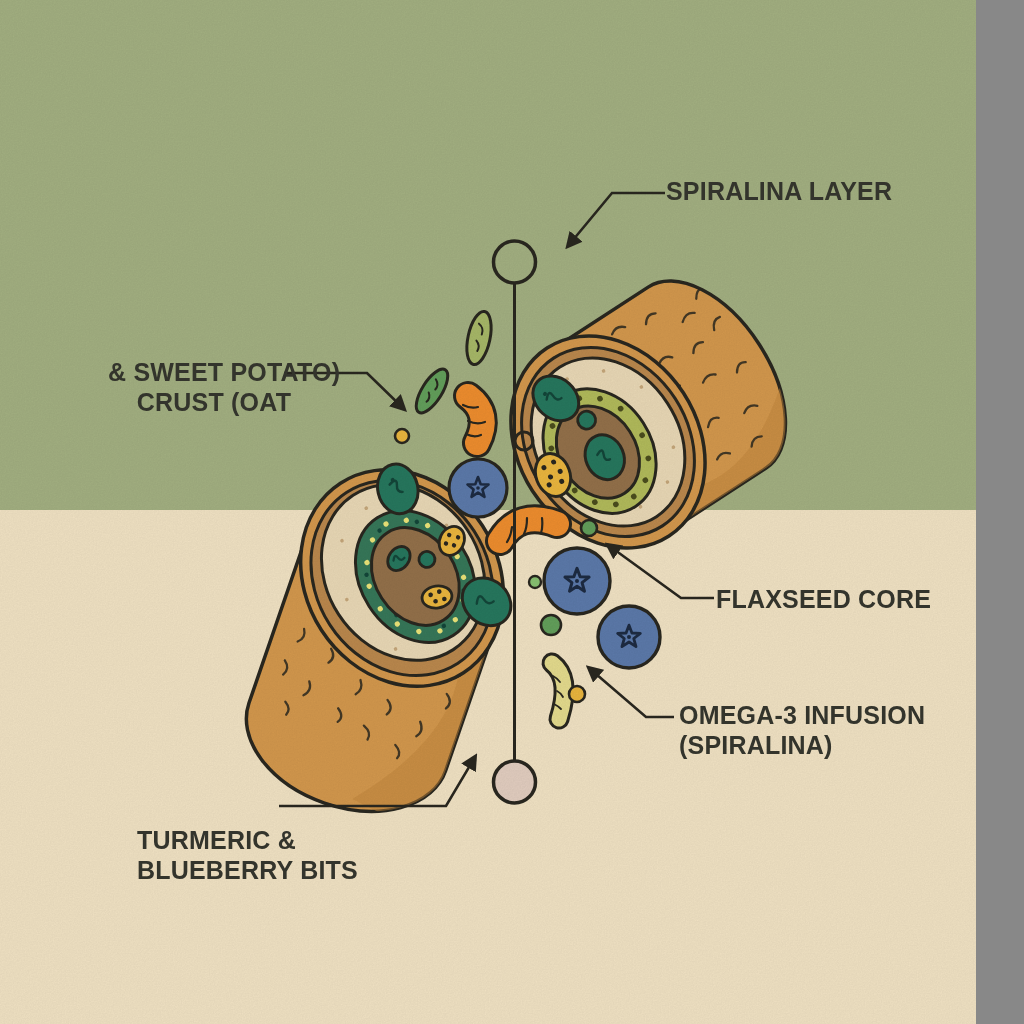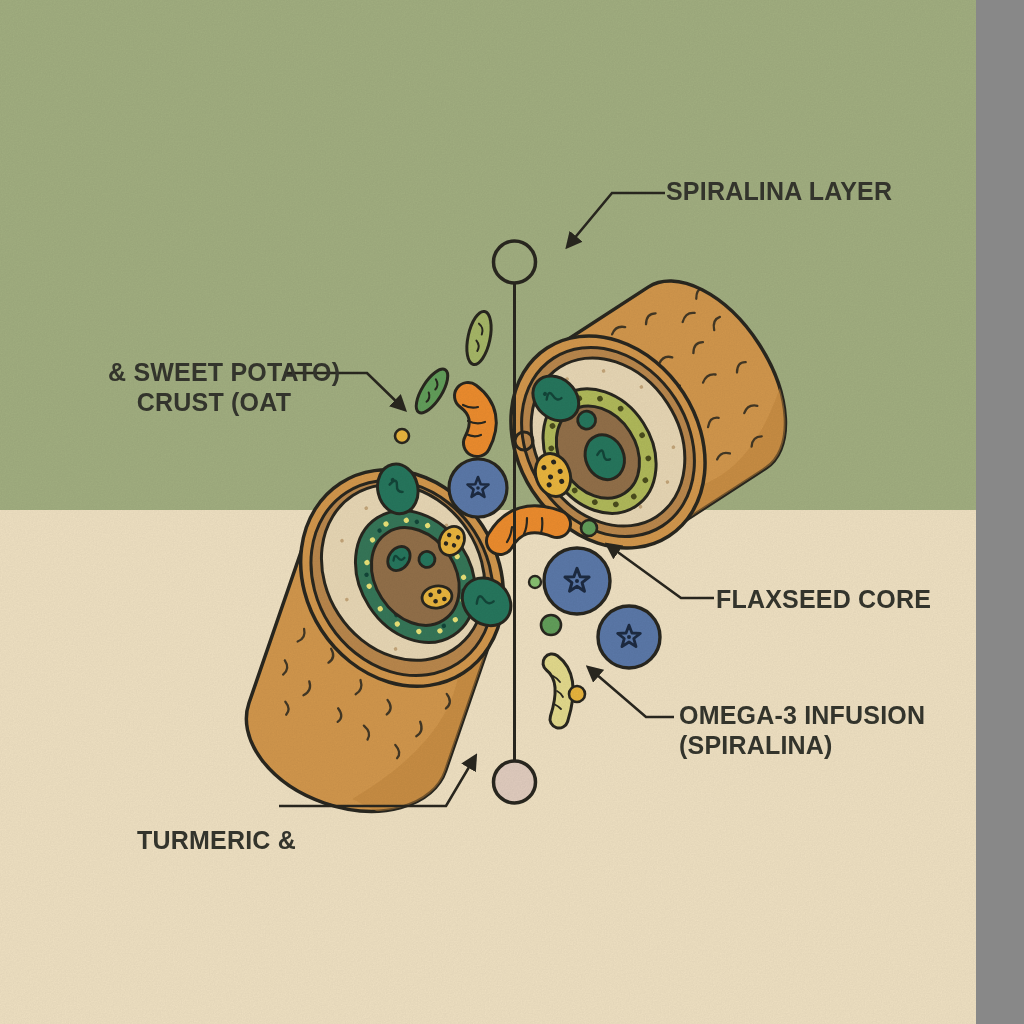--- a/index.html
+++ b/index.html
@@ -272,15 +272,16 @@
   <div>FLAXSEED CORE</div>
 </div>
 
 <div class="lbl" style="left:679px;top:701px;">
   <div>OMEGA-3 INFUSION</div>
   <div>(SPIRALINA)</div>
 </div>
 
 <div class="lbl" style="left:137px;top:791px;margin-top:35px;">
   <div>TURMERIC &amp;</div>
+  <div>BLUEBERRY BITS</div>
 </div>
 
 </div>
 
 </body></html>

